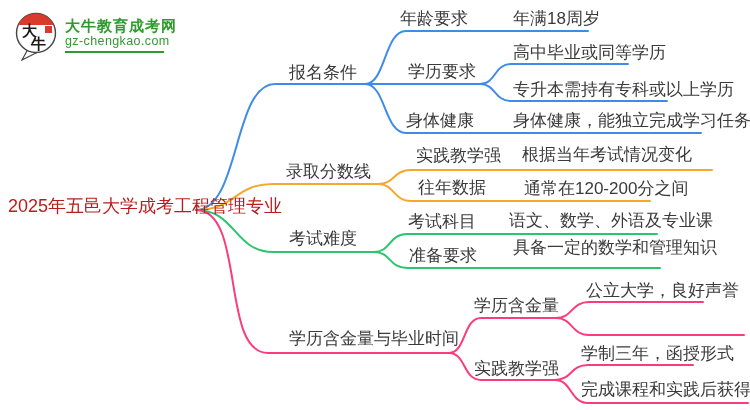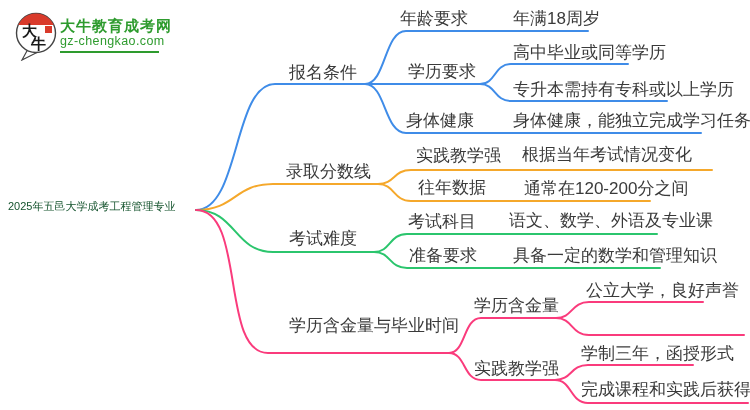--- a/index.html
+++ b/index.html
@@ -10,25 +10,25 @@
   #edges{position:absolute;left:0;top:0;width:750px;height:410px;}
   #edges path{fill:none;stroke-width:2;stroke-linecap:round;}
   .stroke-blue{stroke:var(--blue);}
   .stroke-orange{stroke:var(--orange);}
   .stroke-green{stroke:var(--green);}
   .stroke-pink{stroke:var(--pink);}
   .label{
     position:absolute;white-space:nowrap;color:var(--text);
     font-size:17px;line-height:14px;letter-spacing:0px;
   }
-  .root-label{font-size:11px;color:#14532d;}
+  .root-label{font-size:18px;color:#b91c1c;}
   
   #logo{position:absolute;left:14px;top:11px;display:flex;align-items:flex-start;}
   #logo-icon{width:46px;height:50px;}
-  #logo-text{padding-top:6px;}
+  #logo-text{margin-left:5px;padding-top:6px;}
   .brand{font-size:15px;font-weight:bold;color:var(--logo_green);line-height:17px;letter-spacing:1px;}
   .domain{font-size:12.5px;font-weight:normal;color:var(--logo_green);line-height:15px;letter-spacing:0.4px;}
   .brand-underline{height:2px;background:var(--logo_green);width:99px;margin-top:2px;}
 </style>
 </head>
 <body>
 
 <div id="stage">
 
   <svg id="edges" viewBox="0 0 750 410" aria-hidden="true">
@@ -92,22 +92,22 @@
   <div class="label" style="left:286px;top:165px">录取分数线</div>
   <div class="label" style="left:416px;top:149px">实践教学强</div>
   <div class="label" style="left:522px;top:148px">根据当年考试情况变化</div>
   <div class="label" style="left:418px;top:181px">往年数据</div>
   <div class="label" style="left:524px;top:182px">通常在120-200分之间</div>
 
   <div class="label" style="left:289px;top:232px">考试难度</div>
   <div class="label" style="left:408px;top:215px">考试科目</div>
   <div class="label" style="left:509px;top:214px">语文、数学、外语及专业课</div>
   <div class="label" style="left:409px;top:249px">准备要求</div>
-  <div class="label" style="left:513px;top:249px">具备一定的数学和管理知识</div>
+  <div class="label" style="left:513px;top:241px">具备一定的数学和管理知识</div>
 
-  <div class="label" style="left:289px;top:319px">学历含金量与毕业时间</div>
+  <div class="label" style="left:289px;top:332px">学历含金量与毕业时间</div>
   <div class="label" style="left:474px;top:299px">学历含金量</div>
   <div class="label" style="left:586px;top:284px">公立大学，良好声誉</div>
   <div class="label" style="left:474px;top:362px">实践教学强</div>
   <div class="label" style="left:581px;top:347px">学制三年，函授形式</div>
   <div class="label" style="left:581px;top:383px">完成课程和实践后获得本科学历</div>
 
 </div>
 
 </body></html>

